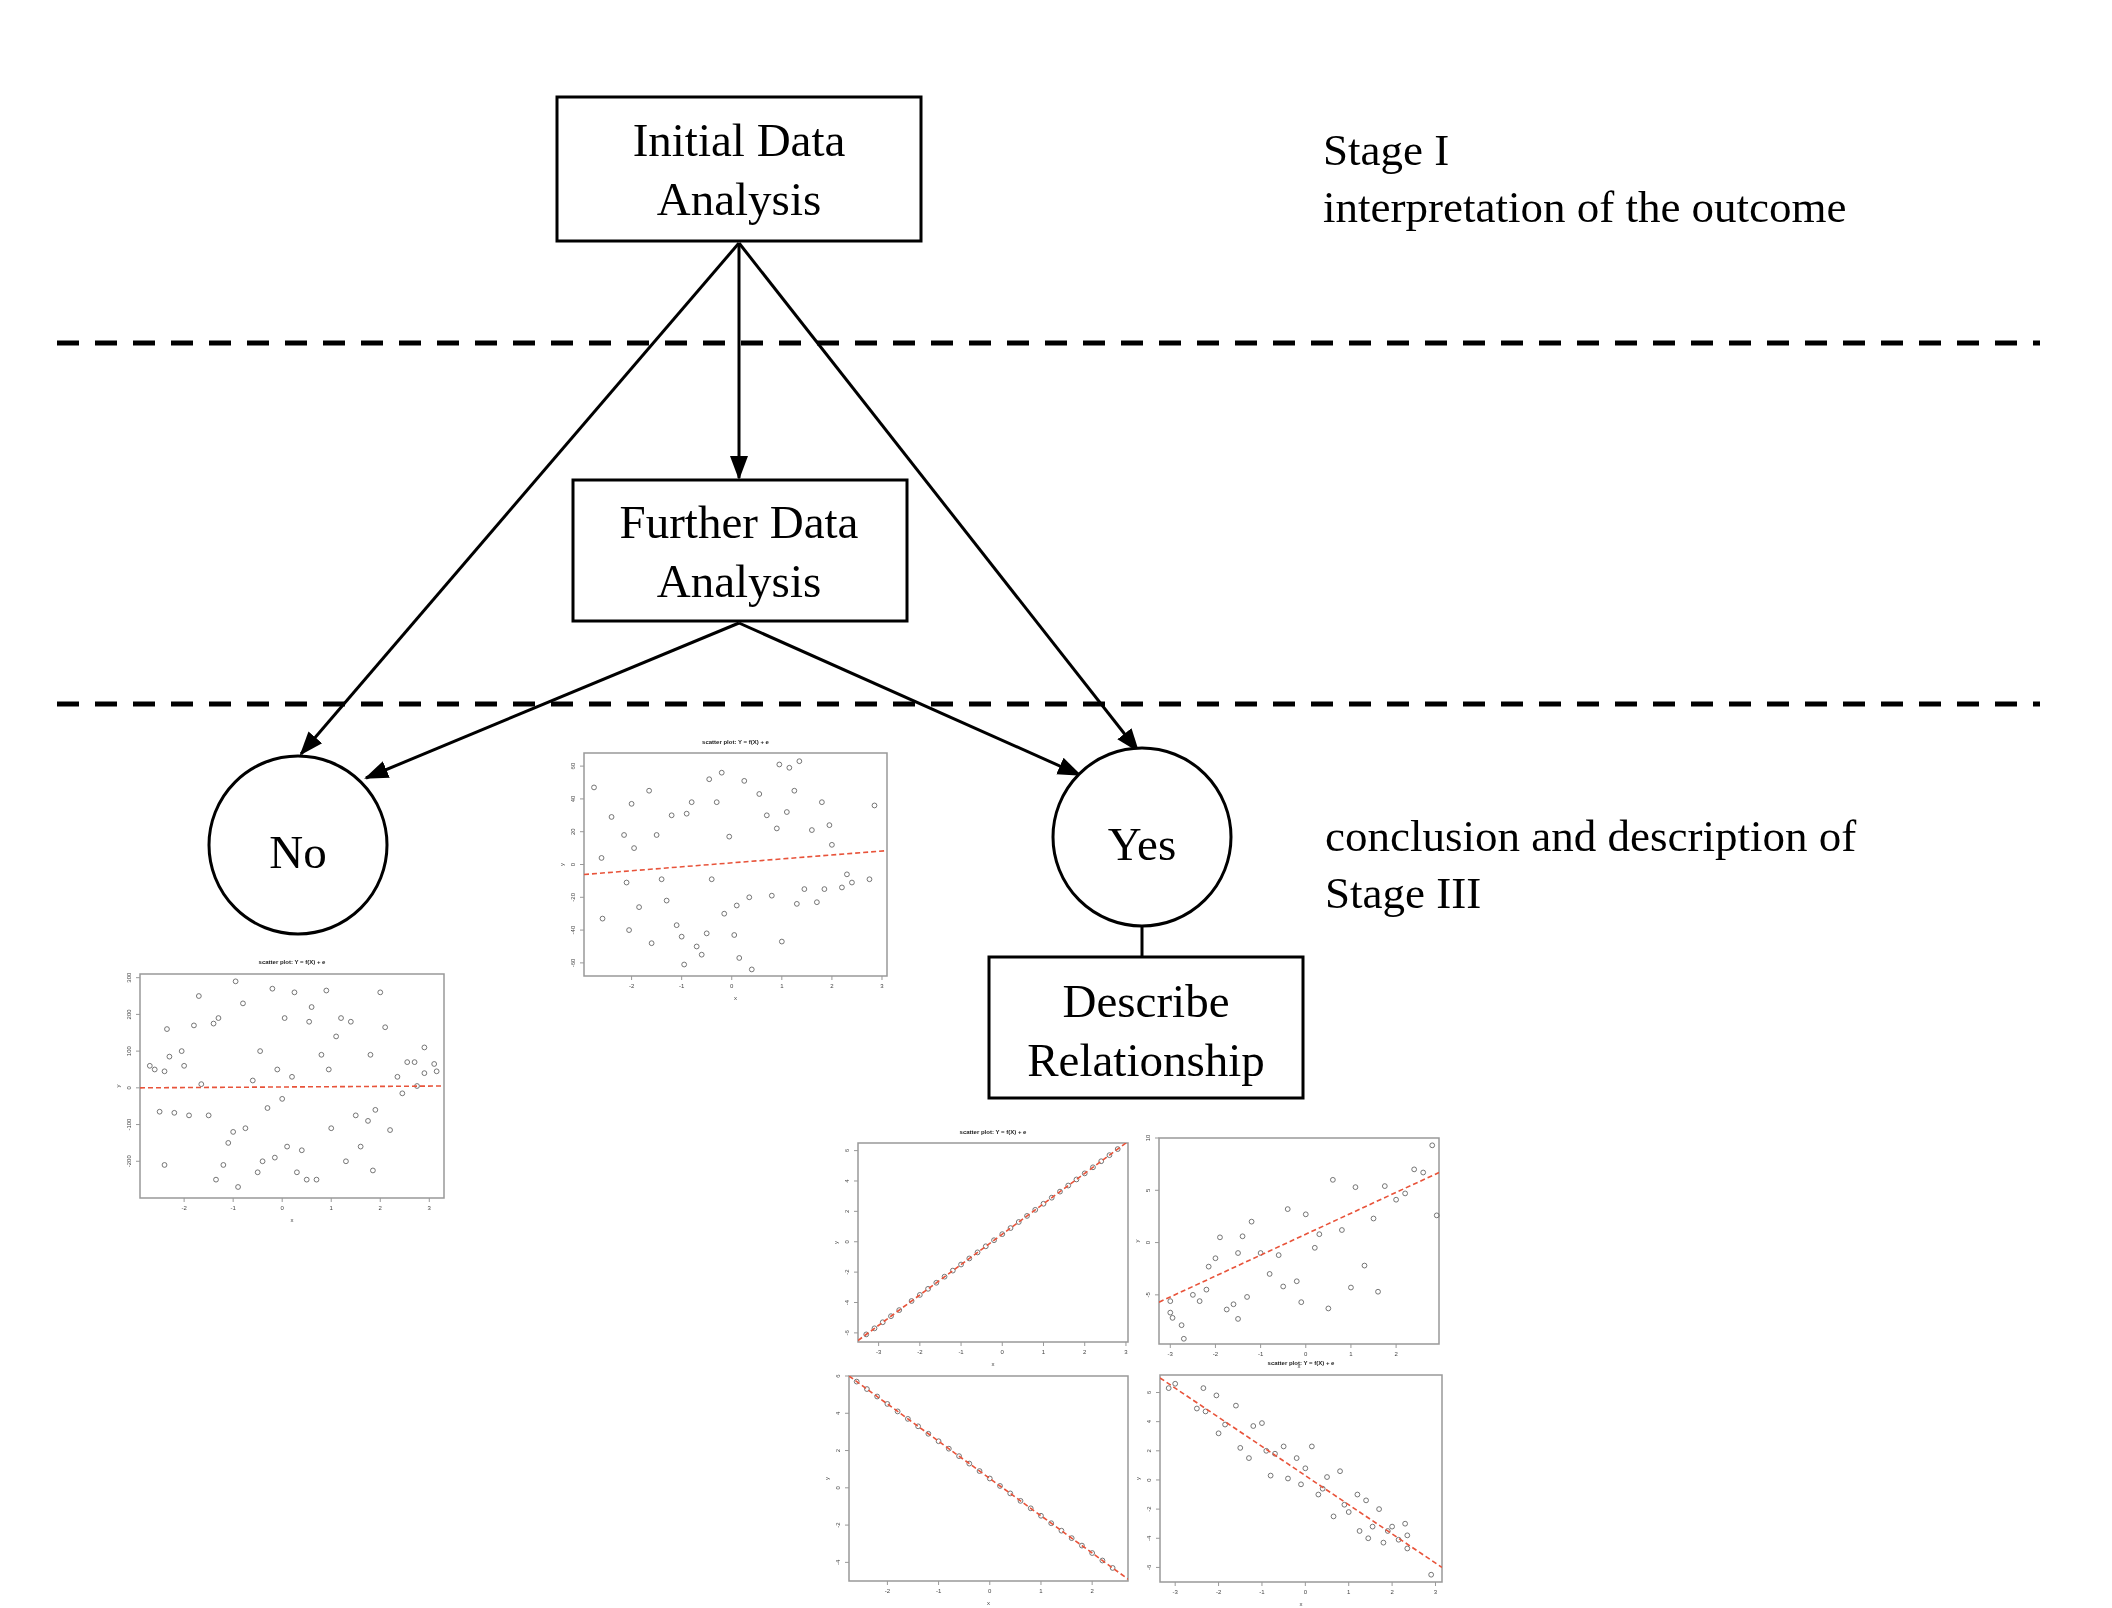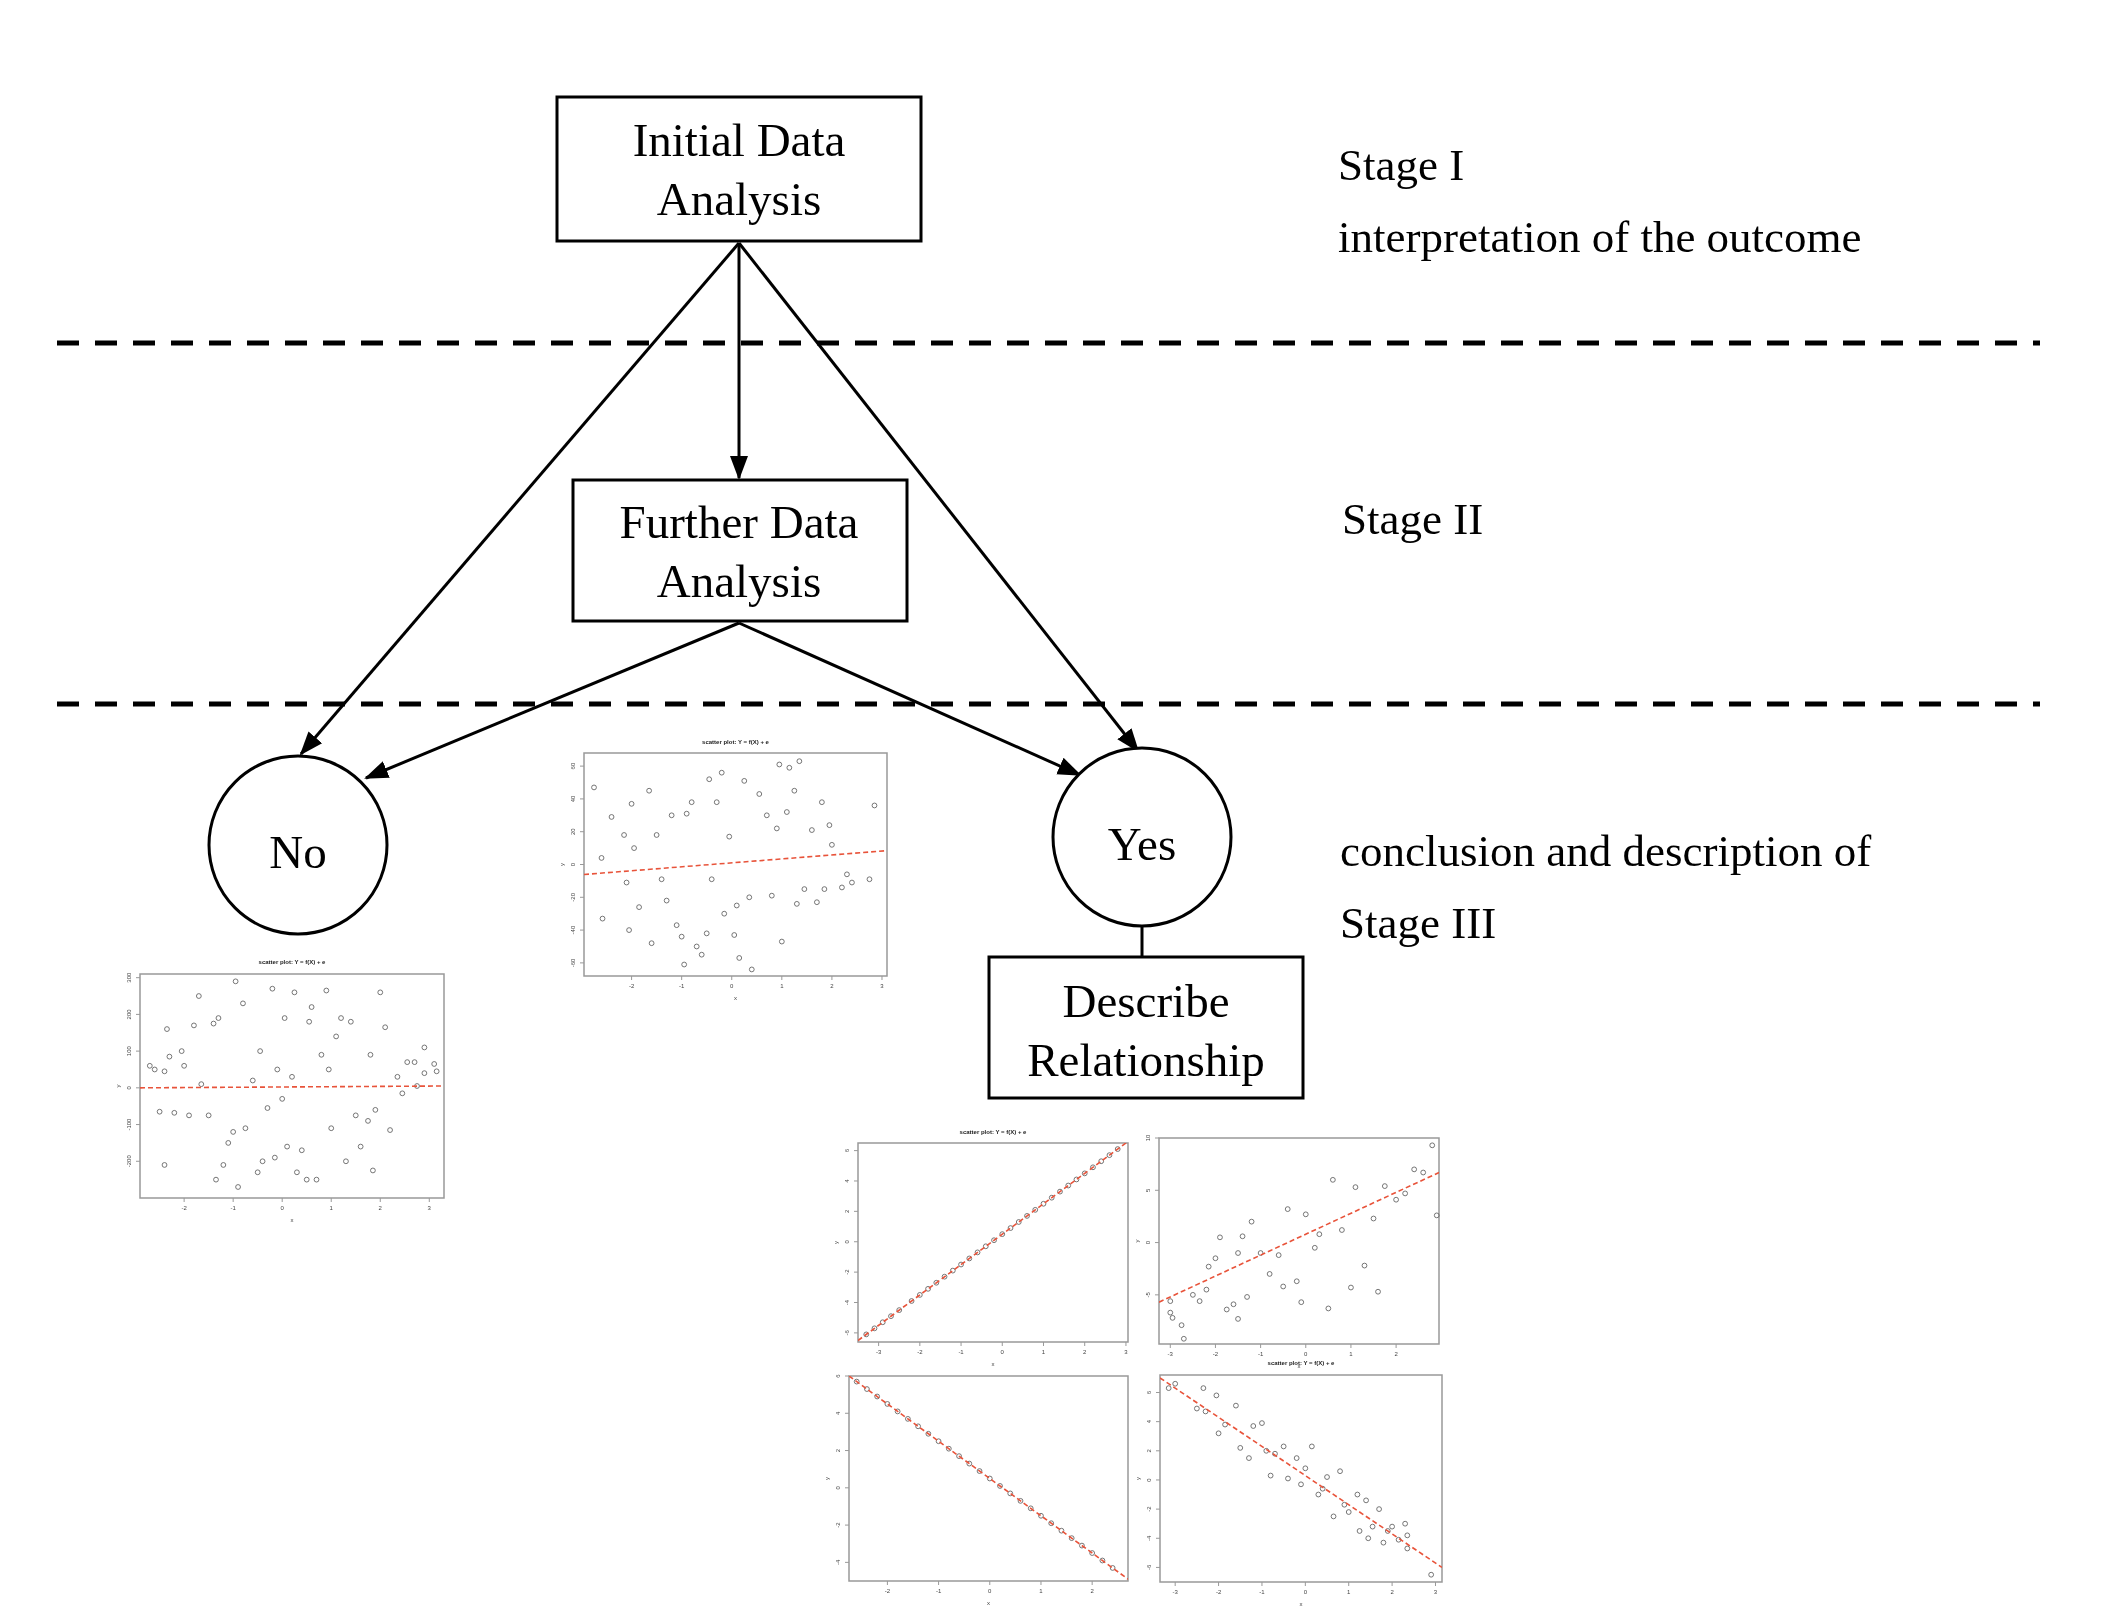--- a/index.html
+++ b/index.html
@@ -1,20 +1,20 @@
 <!DOCTYPE html>
 <html><head>
 <meta charset="utf-8">
 <style>
   html, body { margin:0; padding:0; background:#ffffff; }
   body { width:2112px; height:1608px; position:relative; overflow:hidden; font-family:"Liberation Serif", "DejaVu Serif", serif; color:#000; }
   #diagram { position:absolute; left:0; top:0; width:2112px; height:1608px; }
   .node-text { font-family:"Liberation Serif", "DejaVu Serif", serif; font-size:47px; fill:#000; }
   .stage { position:absolute; font-family:"Liberation Serif", "DejaVu Serif", serif; font-size:45px; line-height:57px; color:#000; white-space:nowrap; }
-  .stage div { margin:15px; }
+  .stage div { margin:0; }
   .plot-title { font-family:"Liberation Sans", "DejaVu Sans", sans-serif; font-size:6px; font-weight:bold; fill:#222; }
   .tick-label { font-family:"Liberation Sans", "DejaVu Sans", sans-serif; font-size:6px; fill:#444; }
   .axis-label { font-family:"Liberation Sans", "DejaVu Sans", sans-serif; font-size:6px; fill:#444; }
 </style>
 </head>
 <body>
 
 <svg id="diagram" width="2112" height="1608" viewBox="0 0 2112 1608" xmlns="http://www.w3.org/2000/svg">
   <defs>
     <marker id="arrowhead" markerWidth="10" markerHeight="10" refX="9" refY="5" orient="auto" markerUnits="userSpaceOnUse" viewBox="0 0 10 10">
@@ -543,18 +543,17 @@
         </clipPath>
       </g>
     </g>
 </svg>
 
 <div class="stage" style="left:1323px; top:122px;">
   <div>Stage I</div>
   <div>interpretation of the outcome</div>
 </div>
 <div class="stage" style="left:1327px; top:476px;">
-  <div>Stage II</div>
 </div>
 <div class="stage" style="left:1325px; top:808px;">
   <div>conclusion and description of</div>
   <div>Stage III</div>
 </div>
 
 </body></html>

